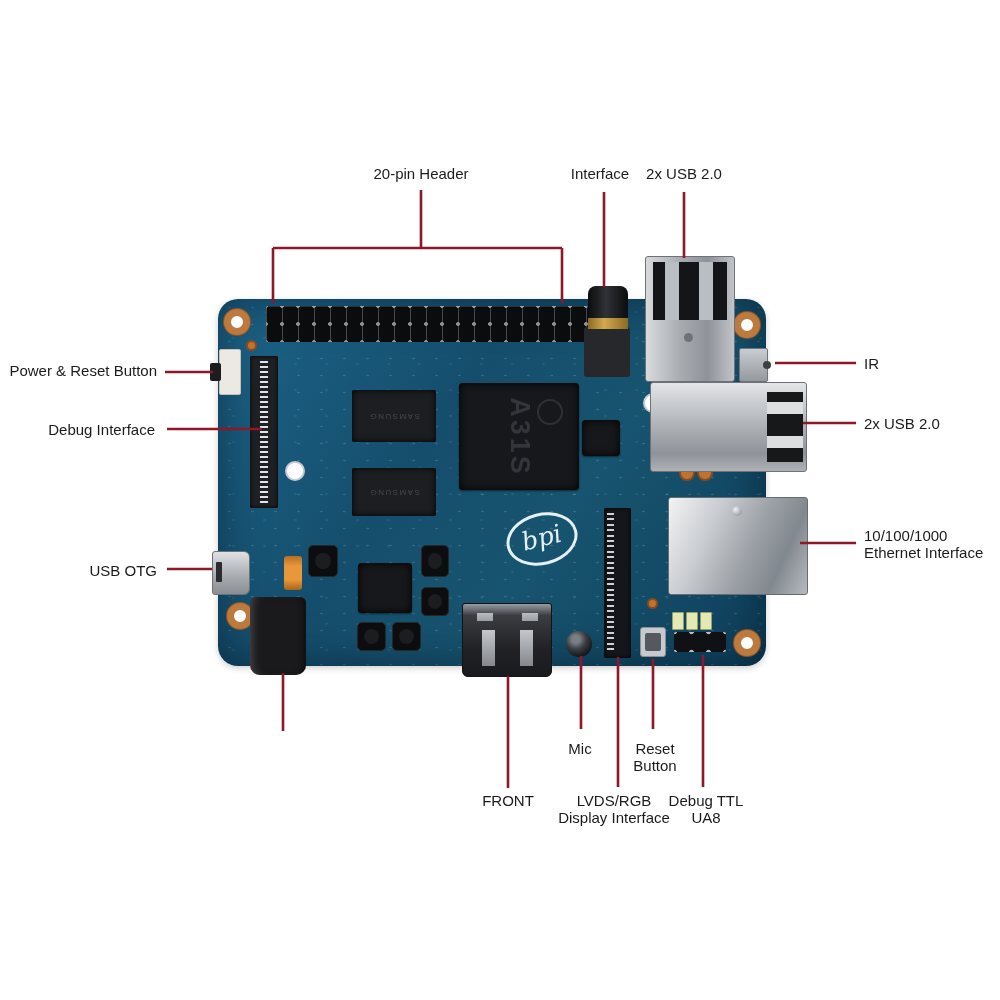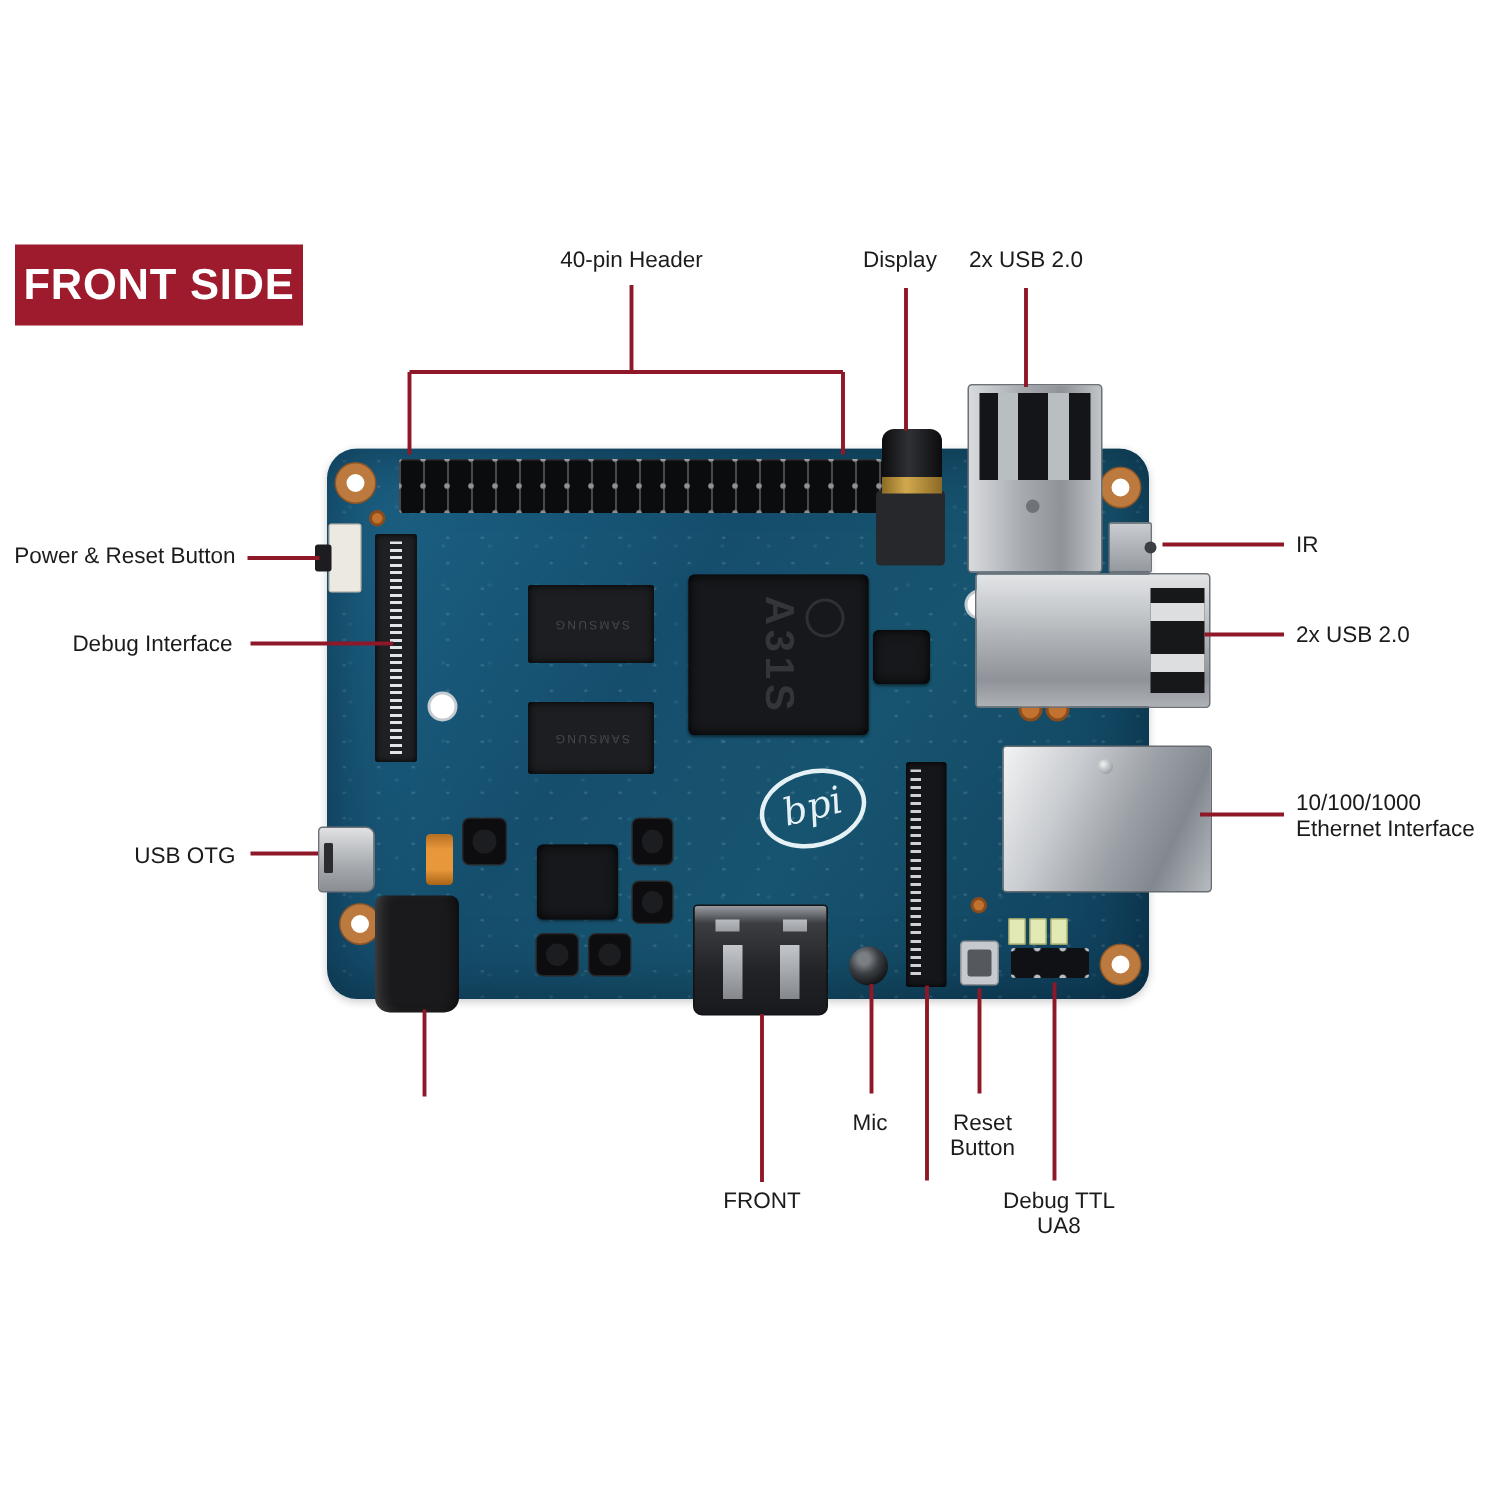--- a/index.html
+++ b/index.html
@@ -94,23 +94,20 @@
         border-radius:50%;transform:rotate(-14deg);display:flex;align-items:center;justify-content:center;}
   .logo span{font-family:"DejaVu Serif",serif;font-style:italic;font-size:25px;color:#e6f1f6;padding-bottom:3px;}
   svg.lines{position:absolute;left:0;top:0;z-index:6;pointer-events:none;}
   .comp{z-index:2;} .lbl{z-index:7;}
 </style>
 </head>
 <body>
 
 <div class="stage">
 
-  <div class="banner">
-    <span>FRONT SIDE</span>
-  </div>
 
   <div class="pcb comp"></div>
 
   <div class="abs comp mhole" style="left:224px;top:309px;width:12px;height:12px"></div>
   <div class="abs comp mhole" style="left:734px;top:312px;width:12px;height:12px"></div>
   <div class="abs comp mhole" style="left:227px;top:603px;width:12px;height:12px"></div>
   <div class="abs comp mhole" style="left:734px;top:630px;width:12px;height:12px"></div>
   <div class="abs comp whole" style="left:285px;top:461px;width:16px;height:16px"></div>
   <div class="abs comp whole" style="left:643px;top:393px;width:16px;height:16px"></div>
   <div class="abs comp via" style="left:246px;top:340px;width:7px;height:7px"></div>
@@ -188,30 +185,32 @@
       <path d="M167,569 H212"></path>
       <path d="M283,673 V731"></path>
       <path d="M508,676 V788"></path>
       <path d="M581,656 V729"></path>
       <path d="M653,659 V729"></path>
       <path d="M618,657 V787"></path>
       <path d="M703,655 V787"></path>
     </g>
   </svg>
 
-  <div class="lbl c" style="left:331px;top:165px;width:180px">40-pin Header</div>
-  <div class="lbl c" style="left:550px;top:165px;width:100px">Display</div>
+  <div class="lbl c" style="left:331px;top:165px;width:180px">20-pin Header</div>
+  <div class="lbl c" style="left:550px;top:165px;width:100px">Interface</div>
   <div class="lbl c" style="left:634px;top:165px;width:100px">2x USB 2.0</div>
   <div class="lbl" style="left:864px;top:355px">IR</div>
   <div class="lbl" style="left:864px;top:415px">2x USB 2.0</div>
   <div class="lbl" style="left:864px;top:527px;width:140px">10/100/1000
 Ethernet Interface</div>
   <div class="lbl r" style="left:0px;top:362px;width:157px">Power &amp; Reset Button</div>
   <div class="lbl r" style="left:0px;top:421px;width:155px">Debug Interface</div>
   <div class="lbl r" style="left:0px;top:562px;width:157px">USB OTG</div>
   <div class="lbl c" style="left:458px;top:792px;width:100px">FRONT</div>
   <div class="lbl c" style="left:545px;top:740px;width:70px">Mic</div>
   <div class="lbl c" style="left:610px;top:740px;width:90px">Reset
 Button</div>
+  <div class="lbl c" style="left:514px;top:792px;width:200px">LVDS/RGB
+Display Interface</div>
   <div class="lbl c" style="left:650px;top:792px;width:112px">Debug TTL
 UA8</div>
 
 </div>
 
 </body></html>

